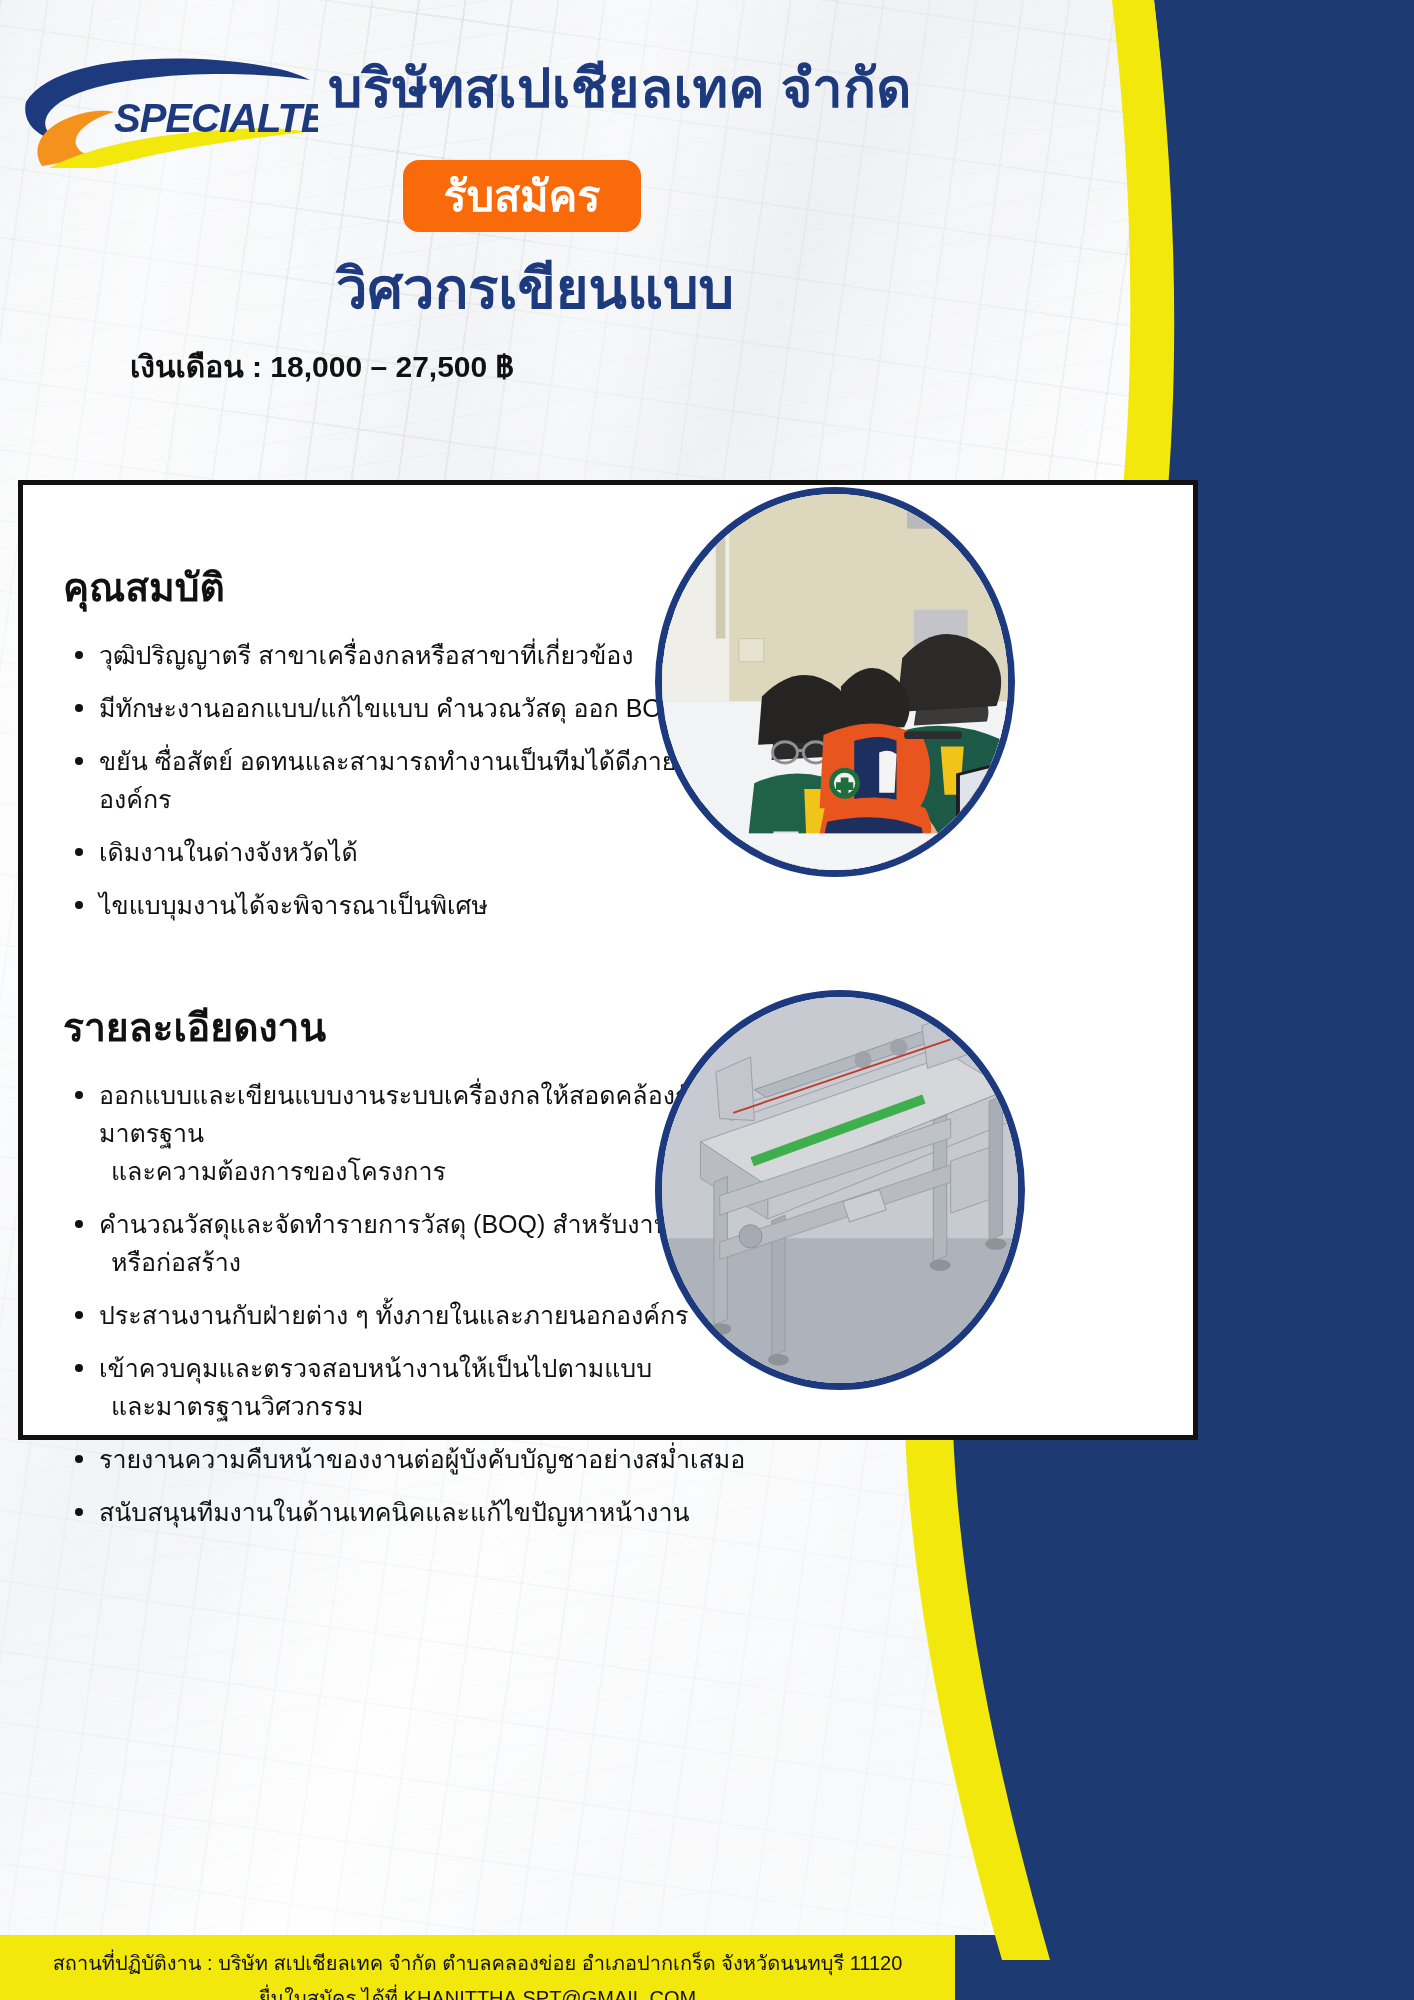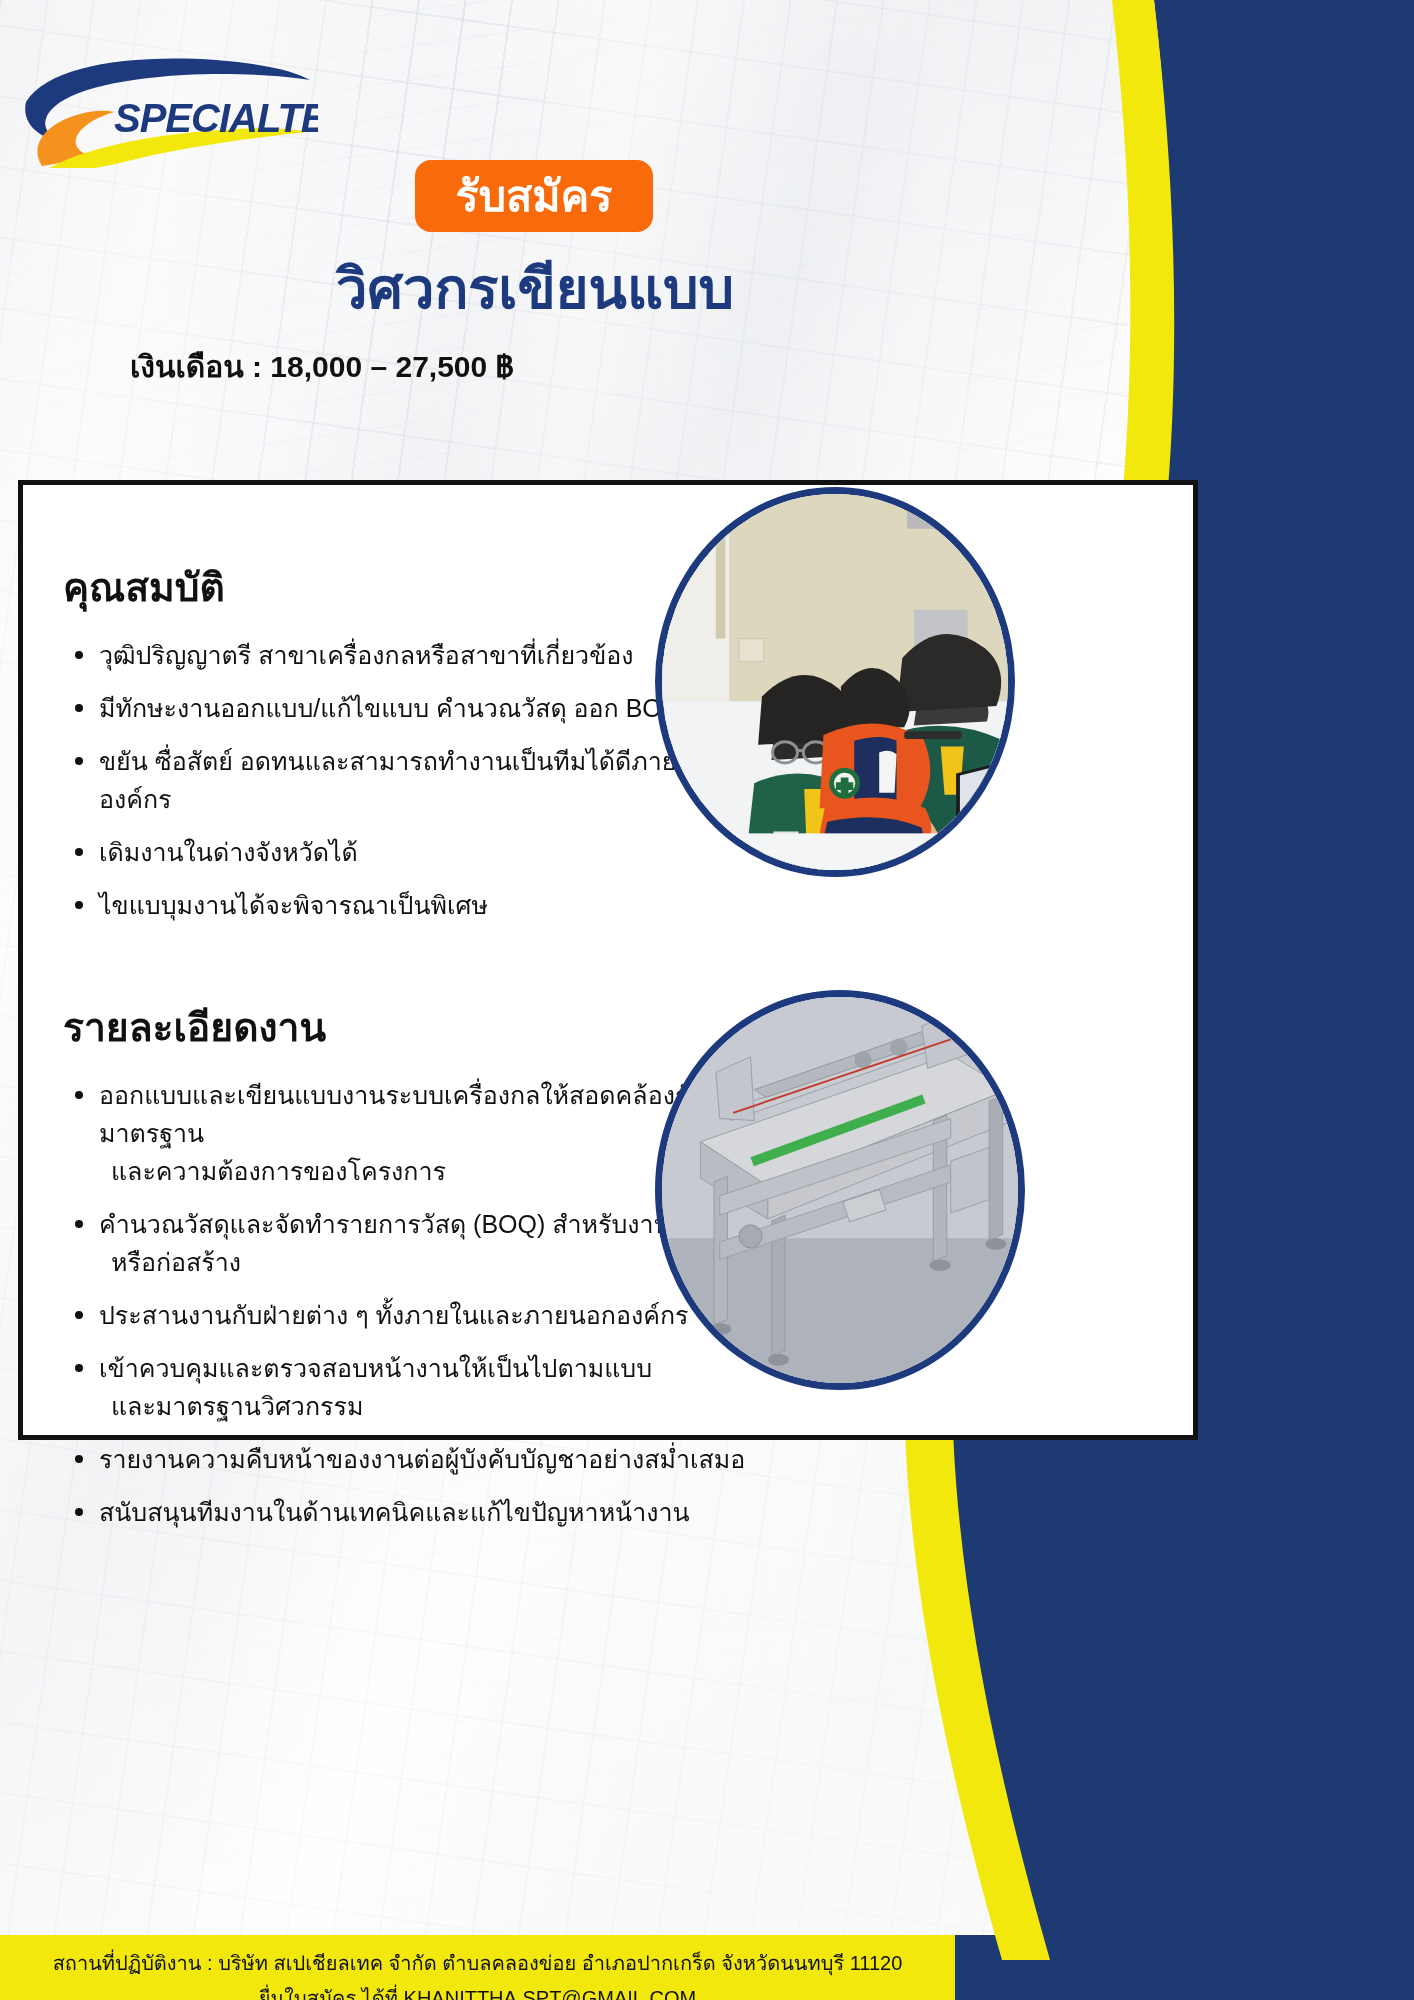--- a/index.html
+++ b/index.html
@@ -41,21 +41,21 @@
   .logo { position:absolute; left:18px; top:48px; width:300px; height:120px; }
   .company-name {
     position:absolute; left:300px; top:60px; width:640px;
     text-align:center;
     font-size:54px; font-weight:bold; color:#1d3a7f;
     letter-spacing:.5px; line-height:1.05;
   }
 
   
   .badge {
-    position:absolute; left:415px; top:160px;
+    position:absolute; left:403px; top:160px;
     width:238px; height:72px; border-radius:16px;
     background:#f96a0b;
     display:flex; align-items:center; justify-content:center;
     color:#fff; font-size:43px; font-weight:bold; line-height:1;
   }
 
   
   .job-title {
     position:absolute; left:140px; top:258px; width:790px;
     text-align:center;
@@ -152,20 +152,21 @@
 
   <div class="header">
 
     <svg class="logo" viewBox="0 0 300 120">
       <path d="M8,54 C30,18 110,6 198,12 C250,16 278,24 292,32 C268,28 218,24 166,27 C96,31 44,44 30,66 C22,80 32,90 48,94 C30,94 2,80 8,54 Z" fill="#1d3a7f"></path>
       <path d="M24,118 C10,96 30,74 62,66 C76,62 88,62 96,64 C82,68 66,76 60,86 C54,96 60,104 72,108 C58,112 36,116 24,118 Z" fill="#f5921e"></path>
       <path d="M18,128 C60,98 150,82 244,80 C262,80 278,82 290,84 C250,88 166,98 106,114 C72,122 40,126 18,128 Z" fill="#f2e80b"></path>
       <text x="96" y="84" font-family="'Liberation Sans',sans-serif" font-size="40" font-weight="bold" font-style="italic" fill="#1d3a7f" letter-spacing="-1">SPECIALTECH</text>
     </svg>
 
+    <div class="company-name">บริษัทสเปเชียลเทค จำกัด</div>
   </div>
 
   <div class="badge">รับสมัคร</div>
 
   <div class="job-title">วิศวกรเขียนแบบ</div>
   <div class="meta">
     <div>เงินเดือน : 18,000 – 27,500 ฿</div>
   </div>
 
   <div class="card">

